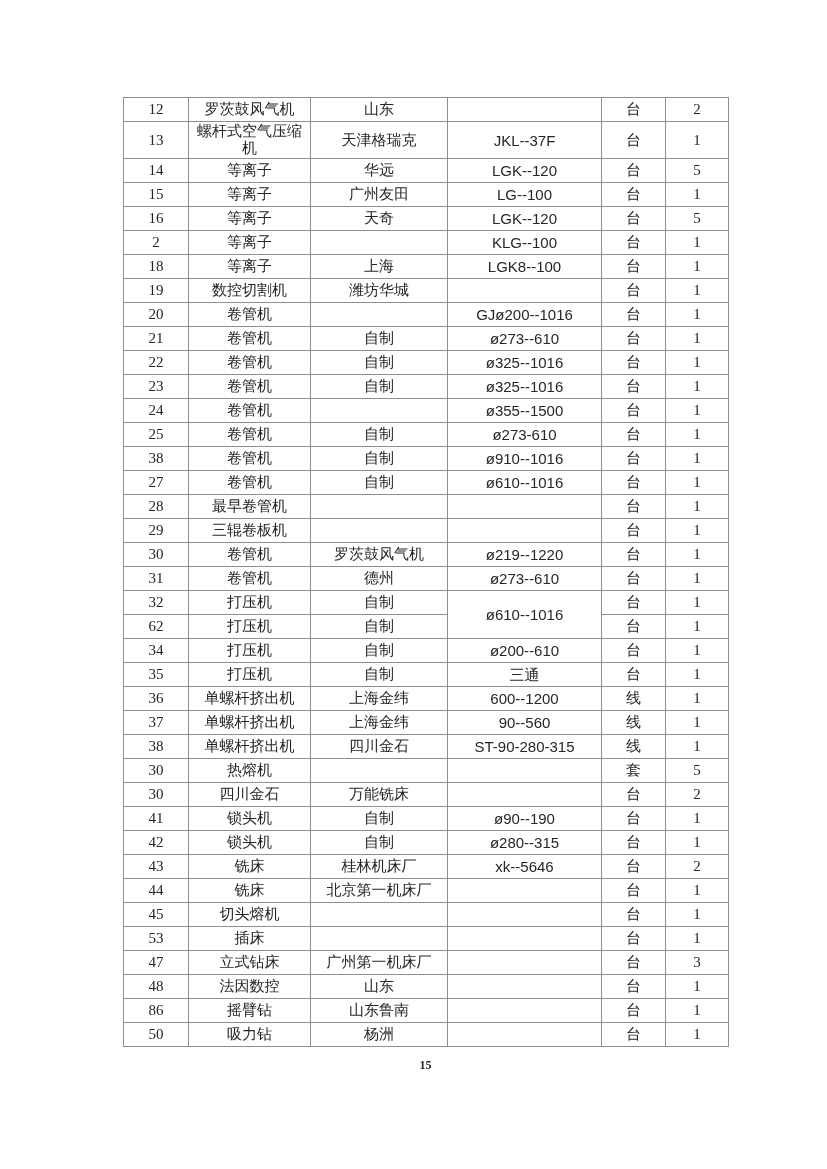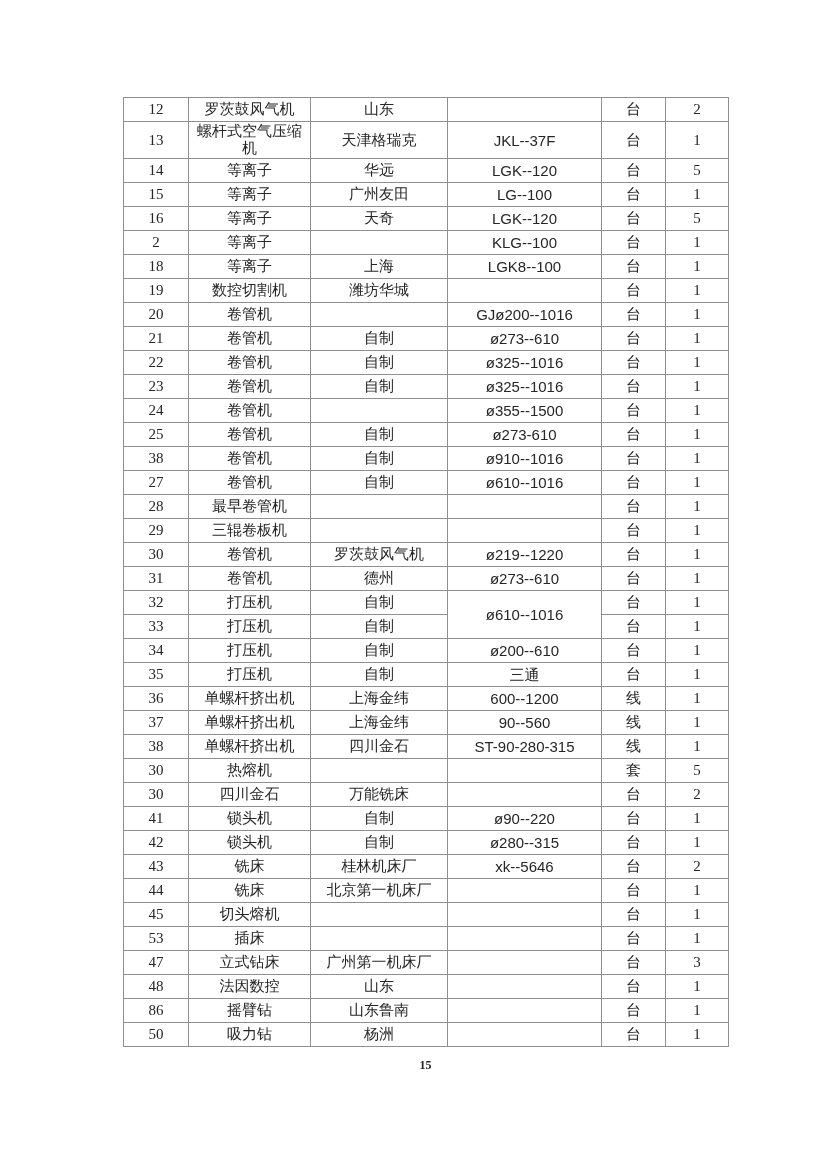--- a/index.html
+++ b/index.html
@@ -220,21 +220,21 @@
         </tr>
         <tr>
           <td class="cell-index">32</td>
           <td class="cell-name">打压机</td>
           <td class="cell-manufacturer">自制</td>
           <td class="cell-model" rowspan="2">ø610--1016</td>
           <td class="cell-unit">台</td>
           <td class="cell-qty">1</td>
         </tr>
         <tr>
-          <td class="cell-index">33</td>
+          <td class="cell-index">62</td>
           <td class="cell-name">打压机</td>
           <td class="cell-manufacturer">自制</td>
           <td class="cell-unit">台</td>
           <td class="cell-qty">1</td>
         </tr>
         <tr>
           <td class="cell-index">34</td>
           <td class="cell-name">打压机</td>
           <td class="cell-manufacturer">自制</td>
           <td class="cell-model">ø200--610</td>
@@ -286,21 +286,21 @@
           <td class="cell-name">四川金石</td>
           <td class="cell-manufacturer">万能铣床</td>
           <td class="cell-model"></td>
           <td class="cell-unit">台</td>
           <td class="cell-qty">2</td>
         </tr>
         <tr>
           <td class="cell-index">41</td>
           <td class="cell-name">锁头机</td>
           <td class="cell-manufacturer">自制</td>
-          <td class="cell-model">ø90--220</td>
+          <td class="cell-model">ø90--190</td>
           <td class="cell-unit">台</td>
           <td class="cell-qty">1</td>
         </tr>
         <tr>
           <td class="cell-index">42</td>
           <td class="cell-name">锁头机</td>
           <td class="cell-manufacturer">自制</td>
           <td class="cell-model">ø280--315</td>
           <td class="cell-unit">台</td>
           <td class="cell-qty">1</td>

